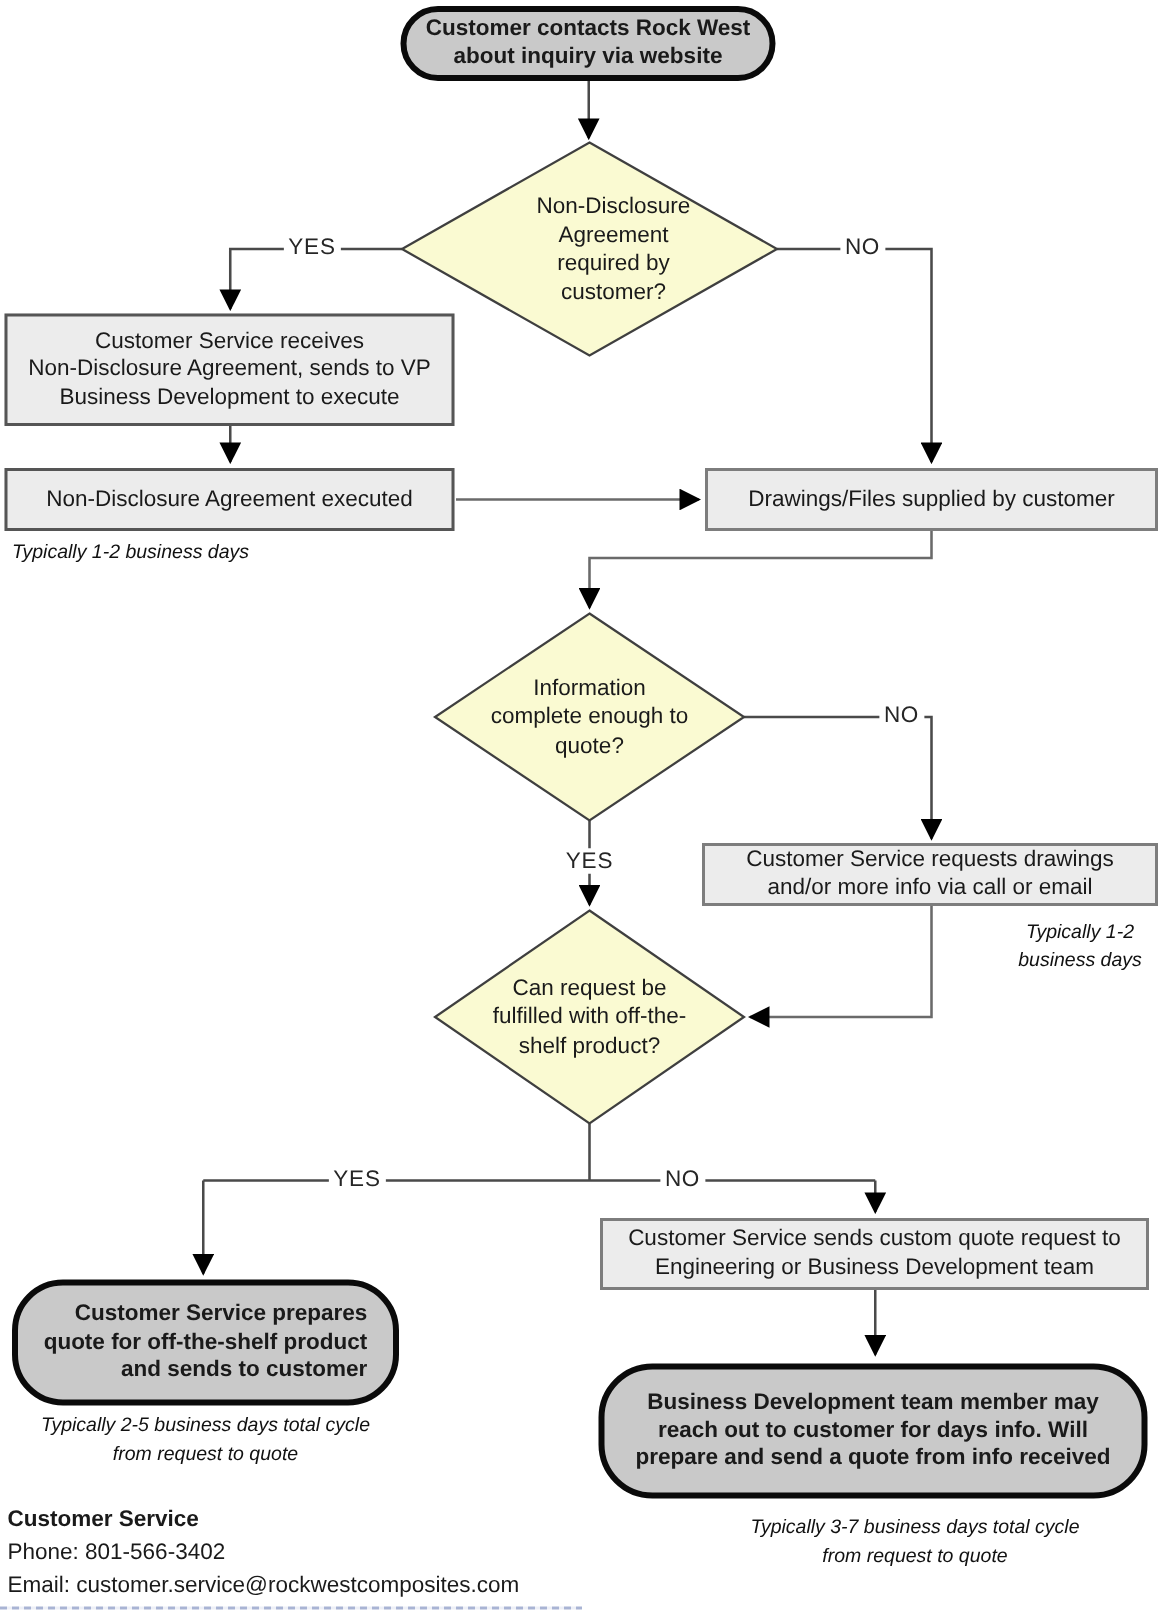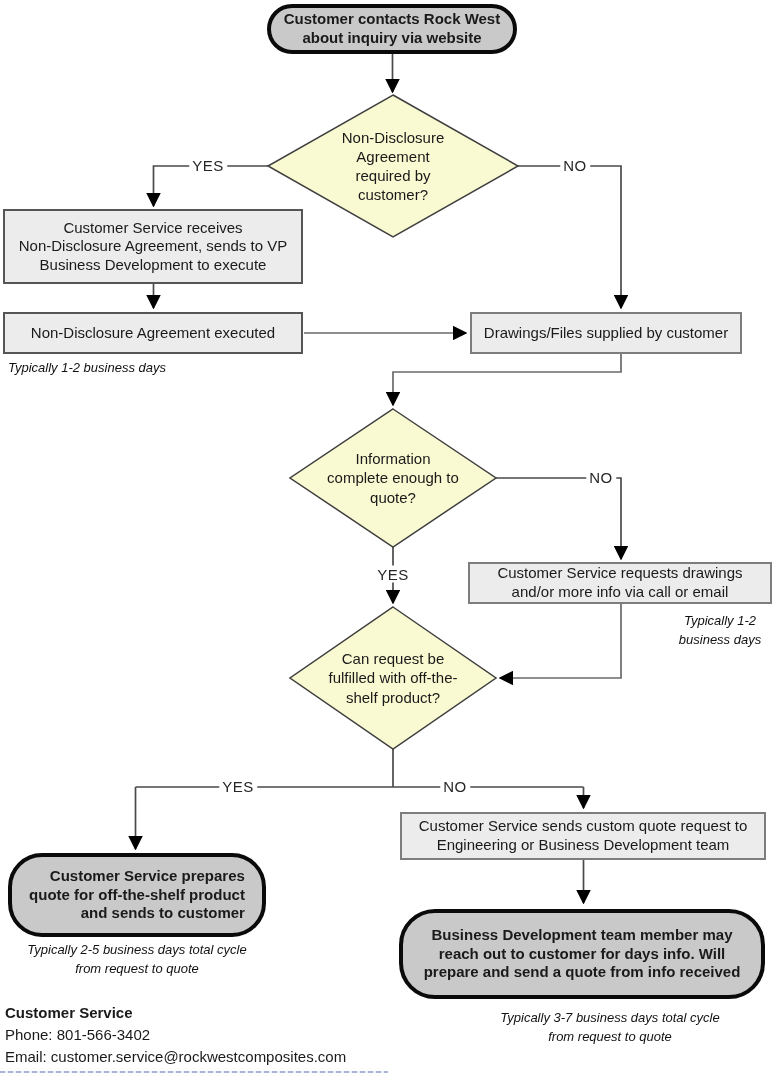--- a/index.html
+++ b/index.html
@@ -58,21 +58,21 @@
     <polygon points="393,95 518,166 393,237 268,166" fill="#fafad2" stroke="#3f3f3f" stroke-width="1.5"></polygon>
     <polygon points="393,409 496,478 393,547 290,478" fill="#fafad2" stroke="#3f3f3f" stroke-width="1.5"></polygon>
     <polygon points="393,607 496,678 393,749 290,678" fill="#fafad2" stroke="#3f3f3f" stroke-width="1.5"></polygon>
   </svg>
 
   <div class="node stadium" style="left:267px;top:4px;width:250px;height:50px;border-radius:27px;">
     <span class="node-text">Customer contacts Rock West
 about inquiry via website</span>
   </div>
 
-  <div class="diamond-text" style="left:313px;top:118px;width:160px;height:96px;">
+  <div class="diamond-text" style="left:329px;top:118px;width:160px;height:96px;">
     <span class="node-text">Non-Disclosure
 Agreement
 required by
 customer?</span>
   </div>
   <div class="diamond-text" style="left:298px;top:438px;width:190px;height:80px;">
     <span class="node-text">Information
 complete enough to
 quote?</span>
   </div>
@@ -83,21 +83,21 @@
   </div>
 
   <div class="node process" style="left:3px;top:209px;width:300px;height:75px;">
     <span class="node-text">Customer Service receives
 Non-Disclosure Agreement, sends to VP
 Business Development to execute</span>
   </div>
   <div class="node process" style="left:3px;top:312px;width:300px;height:42px;">
     <span class="node-text">Non-Disclosure Agreement executed</span>
   </div>
-  <div class="node process" style="left:470px;top:312px;width:272px;height:42px;border-color:#7d7d7d;">
+  <div class="node process" style="left:470px;top:312px;width:302px;height:42px;border-color:#7d7d7d;">
     <span class="node-text">Drawings/Files supplied by customer</span>
   </div>
   <div class="node process" style="left:468px;top:562px;width:304px;height:42px;border-color:#7d7d7d;">
     <span class="node-text">Customer Service requests drawings
 and/or more info via call or email</span>
   </div>
   <div class="node process" style="left:400px;top:812px;width:366px;height:48px;border-color:#7d7d7d;">
     <span class="node-text">Customer Service sends custom quote request to
 Engineering or Business Development team</span>
   </div>

